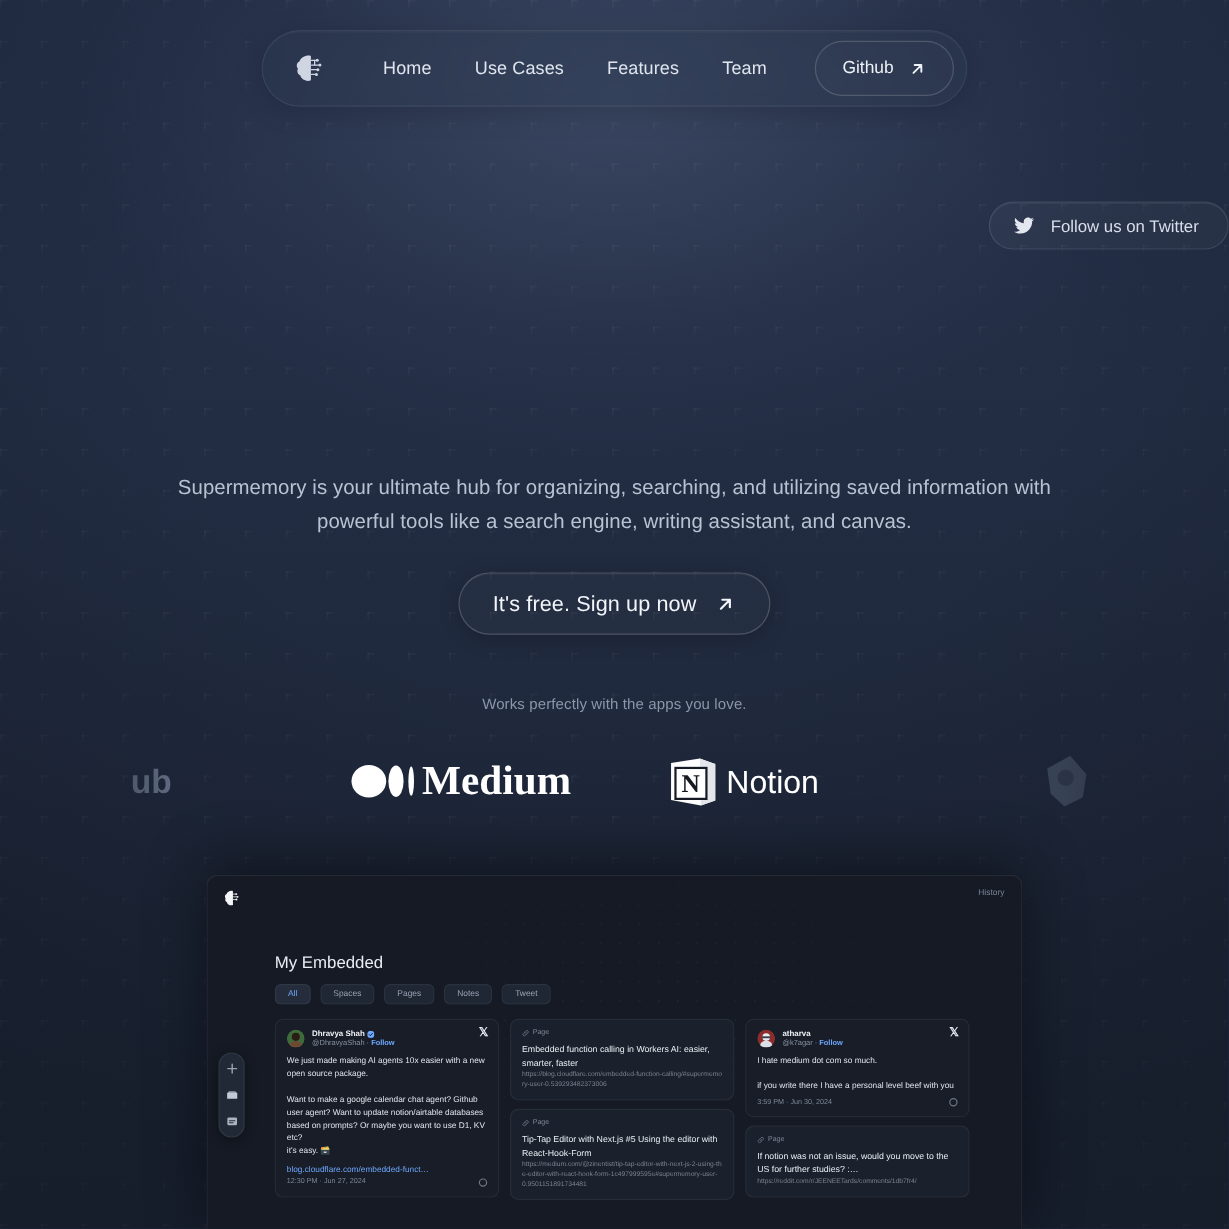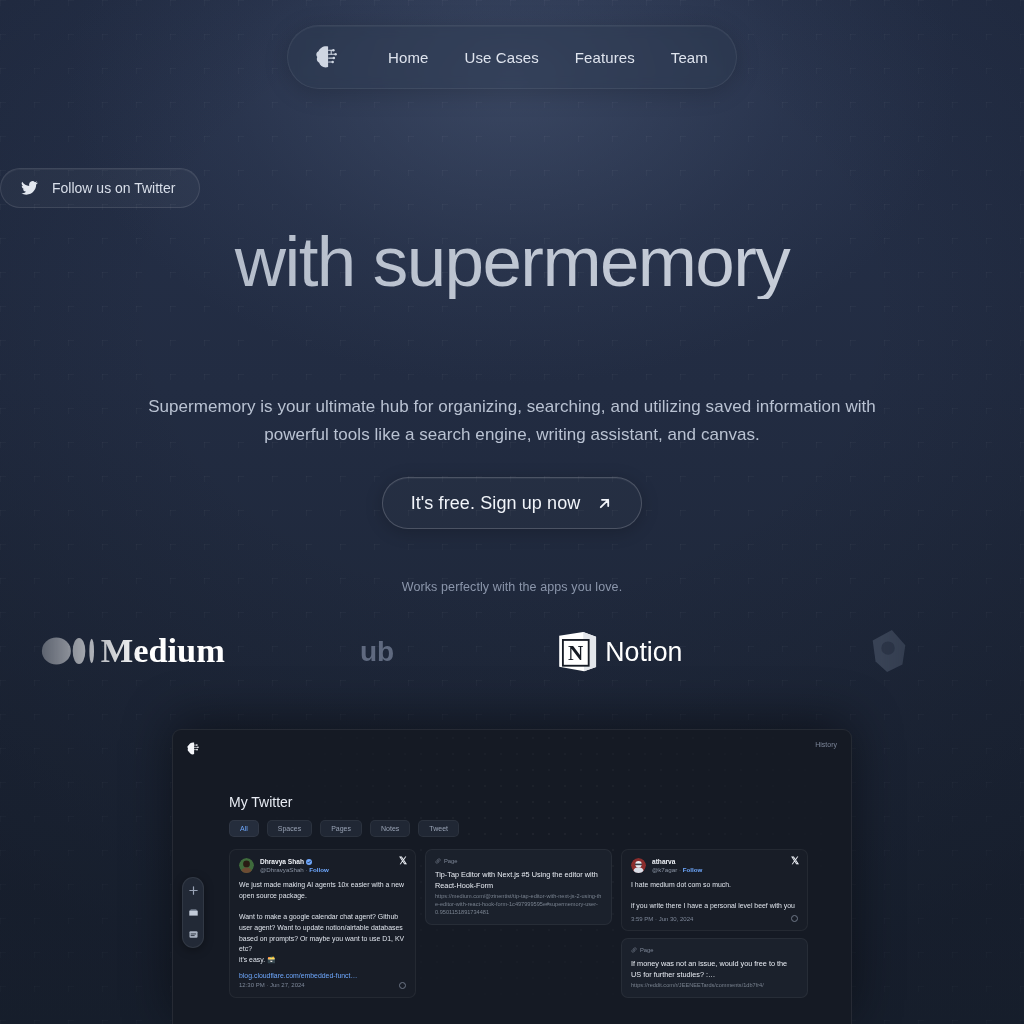--- a/index.html
+++ b/index.html
@@ -61,21 +61,21 @@
     border-radius:26px;
     border:1px solid rgba(255,255,255,0.16);
     background: rgba(255,255,255,0.015);
     color:#eef1f6; font-size:14.5px; cursor:pointer; white-space:nowrap;
   }
   .arrow-ne { width:15px; height:15px; flex:none; }
 
   
   .hero { position:absolute; top:0; left:0; width:100%; text-align:center; }
 
-  .twitter-pill-wrap { position:absolute; top:168px; left:0; width:100%; display:flex; justify-content:flex-start; }
+  .twitter-pill-wrap { position:absolute; top:168px; left:0; width:100%; display:flex; justify-content:flex-end; }
   .twitter-pill {
     display:flex; align-items:center; gap:14px;
     height:40px; padding:0 24px 0 20px;
     border-radius:22px;
     border:1px solid rgba(255,255,255,0.10);
     background: rgba(255,255,255,0.035);
     color:#d9dfea; font-size:14px; cursor:pointer;
     box-shadow: inset 0 1px 0 rgba(255,255,255,0.05);
   }
   .tw-bird { width:17px; height:14px; flex:none; }
@@ -227,69 +227,76 @@
         </svg>
       </span>
 
       <div class="nav-links">
         <a class="nav-link">Home</a>
         <a class="nav-link">Use Cases</a>
         <a class="nav-link">Features</a>
         <a class="nav-link">Team</a>
       </div>
 
+      <button class="github-btn">
+        <span>Github</span>
+        <span class="arrow-ne">
+          <svg viewBox="0 0 16 16" width="15" height="15" xmlns="http://www.w3.org/2000/svg">
+            <path d="M4.5 11.5L11.5 4.5M5.6 4.5h5.9v5.9" stroke="#eef1f6" stroke-width="1.7" fill="none" stroke-linecap="round" stroke-linejoin="round"></path>
+          </svg>
+        </span>
+      </button>
     </nav>
   </div>
 
   <div class="hero">
 
     <div class="twitter-pill-wrap">
       <button class="twitter-pill">
         <span class="tw-bird">
           <svg viewBox="0 0 24 20" width="17" height="14" xmlns="http://www.w3.org/2000/svg">
             <path d="M23.6 2.4c-.9.4-1.8.7-2.8.8 1-.6 1.8-1.5 2.1-2.7-.9.6-2 1-3.1 1.2A4.9 4.9 0 0 0 11.5 6c0 .4 0 .8.1 1.1A13.9 13.9 0 0 1 1.6.9 4.9 4.9 0 0 0 3.1 7.4c-.8 0-1.6-.2-2.2-.6v.1c0 2.4 1.7 4.4 3.9 4.8-.4.1-.9.2-1.3.2-.3 0-.6 0-.9-.1.6 2 2.4 3.4 4.6 3.4A9.9 9.9 0 0 1 0 17.3a13.9 13.9 0 0 0 7.5 2.2c9 0 14-7.5 14-14v-.6c1-.7 1.8-1.6 2.5-2.5z" fill="#e3e8f0"></path>
           </svg>
         </span>
         <span>Follow us on Twitter</span>
       </button>
     </div>
 
     <h1 class="headline">
-      <span class="line2">with supermemory</span>
     </h1>
 
     <p class="subtitle">Supermemory is your ultimate hub for organizing, searching, and utilizing saved information with powerful tools like a search engine, writing assistant, and canvas.</p>
 
     <div class="cta-wrap">
       <button class="cta-btn">
         <span>It's free. Sign up now</span>
         <span class="cta-arrow">
           <svg viewBox="0 0 16 16" width="17" height="17" xmlns="http://www.w3.org/2000/svg">
             <path d="M4.5 11.5L11.5 4.5M5.6 4.5h5.9v5.9" stroke="#f2f5fa" stroke-width="1.7" fill="none" stroke-linecap="round" stroke-linejoin="round"></path>
           </svg>
         </span>
       </button>
     </div>
 
     <div class="works-note">Works perfectly with the apps you love.</div>
   </div>
 
   <div class="marquee">
     <div class="logo-item">
+      <svg viewBox="0 0 70 40" width="70" height="40" xmlns="http://www.w3.org/2000/svg">
+        <text x="8" y="30" font-family="Liberation Sans, sans-serif" font-size="28" font-weight="bold" fill="#6b768c" opacity="0.85">ub</text>
+      </svg>
+    </div>
+
+    <div class="logo-item">
       <svg viewBox="0 0 210 46" width="190" height="42" xmlns="http://www.w3.org/2000/svg">
         <ellipse cx="17" cy="23" rx="16" ry="15" fill="#ffffff"></ellipse>
         <ellipse cx="42" cy="23" rx="7" ry="14.5" fill="#ffffff"></ellipse>
         <ellipse cx="56" cy="23" rx="2.6" ry="13.5" fill="#ffffff"></ellipse>
         <text x="66" y="35" font-family="Liberation Serif, serif" font-size="38" font-weight="bold" fill="#ffffff">Medium</text>
-      </svg>
-    </div>
-
-    <div class="logo-item">
-      <svg viewBox="0 0 70 40" width="70" height="40" xmlns="http://www.w3.org/2000/svg">
-        <text x="8" y="30" font-family="Liberation Sans, sans-serif" font-size="28" font-weight="bold" fill="#6b768c" opacity="0.85">ub</text>
       </svg>
     </div>
 
     <div class="logo-item">
       <svg viewBox="0 0 190 52" width="175" height="48" xmlns="http://www.w3.org/2000/svg">
         <g>
           <path d="M10 9.5 36 5.5l14 5v33l-13 4.5L10 43z" fill="#ffffff"></path>
           <path d="M36 5.5 50 10.5v33l-13 4.5z" fill="#e3e6eb"></path>
           <rect x="14" y="14" width="28" height="28" fill="#ffffff" stroke="#151a24" stroke-width="2"></rect>
           <text x="19.5" y="36" font-family="Liberation Serif, serif" font-size="23" font-weight="bold" fill="#141922">N</text>
@@ -319,21 +326,21 @@
             <path d="M16.6 17h4"></path>
         </g>
         <circle cx="21" cy="9" r="1.4" fill="#f4f6fa"></circle>
         <circle cx="22.9" cy="13" r="1.4" fill="#f4f6fa"></circle>
         <circle cx="21.3" cy="17" r="1.4" fill="#f4f6fa"></circle>
       </svg>
     </span>
 
     <span class="app-history">History</span>
 
-    <div class="app-title">My Twitter</div>
+    <div class="app-title">My Embedded</div>
 
     <div class="chips">
       <div class="chip active">All</div>
       <div class="chip">Spaces</div>
       <div class="chip">Pages</div>
       <div class="chip">Notes</div>
       <div class="chip">Tweet</div>
     </div>
 
     <div class="cards">
@@ -369,20 +376,30 @@
 it's easy. 🗃️</div>
           <a class="tw-link">blog.cloudflare.com/embedded-funct…</a>
           <div class="tw-meta">
             <span class="tw-time">12:30 PM · Jun 27, 2024</span>
             <span class="info-dot"></span>
           </div>
         </div>
       </div>
 
       <div class="col">
+        <div class="card">
+          <div class="page-tag">
+            <svg viewBox="0 0 12 12" width="6" height="6" xmlns="http://www.w3.org/2000/svg">
+              <path d="M4.8 7.2a2.4 2.4 0 0 0 3.4 0l1.6-1.6a2.4 2.4 0 0 0-3.4-3.4l-.9.9M7.2 4.8a2.4 2.4 0 0 0-3.4 0L2.2 6.4a2.4 2.4 0 0 0 3.4 3.4l.9-.9" stroke="#7e8798" stroke-width="1.1" fill="none" stroke-linecap="round"></path>
+            </svg>
+            <span>Page</span>
+          </div>
+          <div class="page-title">Embedded function calling in Workers AI: easier, smarter, faster</div>
+          <div class="page-url">https://blog.cloudflare.com/embedded-function-calling/#supermemory-user-0.539293482373006</div>
+        </div>
 
         <div class="card">
           <div class="page-tag">
             <svg viewBox="0 0 12 12" width="6" height="6" xmlns="http://www.w3.org/2000/svg">
               <path d="M4.8 7.2a2.4 2.4 0 0 0 3.4 0l1.6-1.6a2.4 2.4 0 0 0-3.4-3.4l-.9.9M7.2 4.8a2.4 2.4 0 0 0-3.4 0L2.2 6.4a2.4 2.4 0 0 0 3.4 3.4l.9-.9" stroke="#7e8798" stroke-width="1.1" fill="none" stroke-linecap="round"></path>
             </svg>
             <span>Page</span>
           </div>
           <div class="page-title">Tip-Tap Editor with Next.js #5 Using the editor with React-Hook-Form</div>
           <div class="page-url">https://medium.com/@zinentist/tip-tap-editor-with-next-js-2-using-the-editor-with-react-hook-form-1c497999595e#supermemory-user-0.9501151891734481</div>
@@ -420,21 +437,21 @@
           </div>
         </div>
 
         <div class="card">
           <div class="page-tag">
             <svg viewBox="0 0 12 12" width="6" height="6" xmlns="http://www.w3.org/2000/svg">
               <path d="M4.8 7.2a2.4 2.4 0 0 0 3.4 0l1.6-1.6a2.4 2.4 0 0 0-3.4-3.4l-.9.9M7.2 4.8a2.4 2.4 0 0 0-3.4 0L2.2 6.4a2.4 2.4 0 0 0 3.4 3.4l.9-.9" stroke="#7e8798" stroke-width="1.1" fill="none" stroke-linecap="round"></path>
             </svg>
             <span>Page</span>
           </div>
-          <div class="page-title">If money was not an issue, would you free to the US for further studies? :…</div>
+          <div class="page-title">If notion was not an issue, would you move to the US for further studies? :…</div>
           <div class="page-url">https://reddit.com/r/JEENEETards/comments/1db7fr4/</div>
         </div>
       </div>
 
     </div>
   </div>
 
   <div class="float-bar">
     <span class="fb-icon">
       <svg viewBox="0 0 12 12" width="11" height="11" xmlns="http://www.w3.org/2000/svg">

